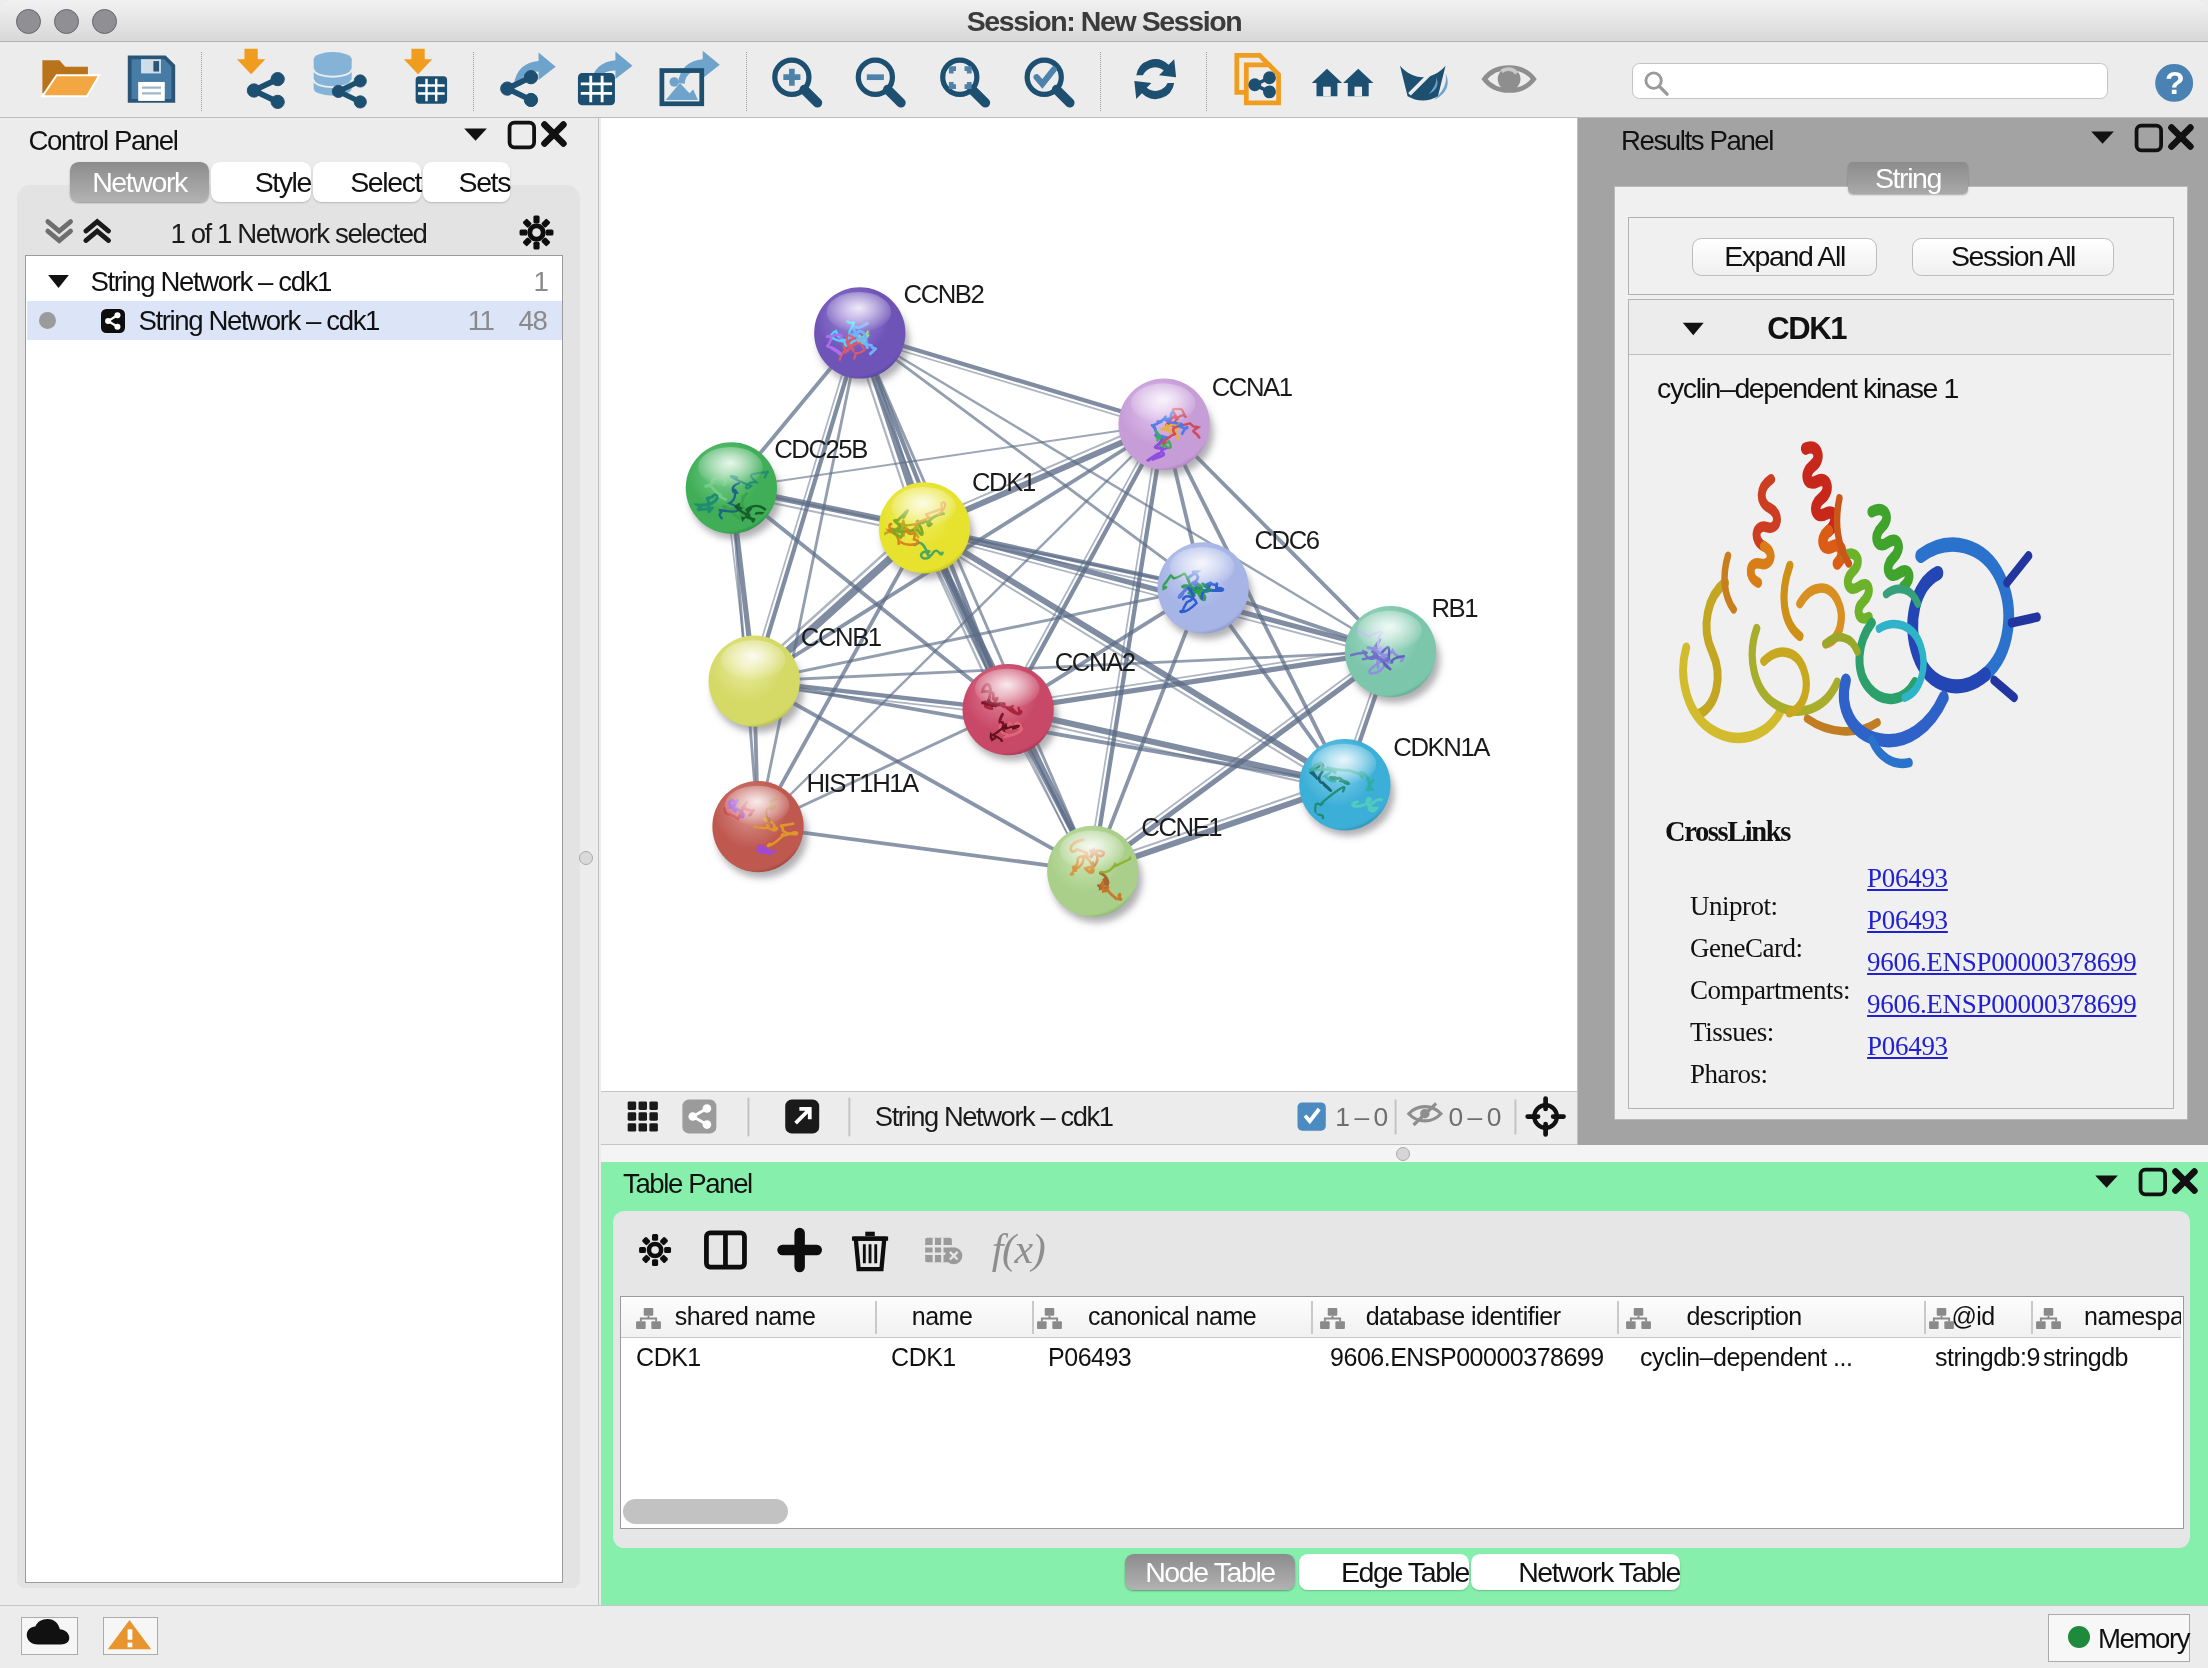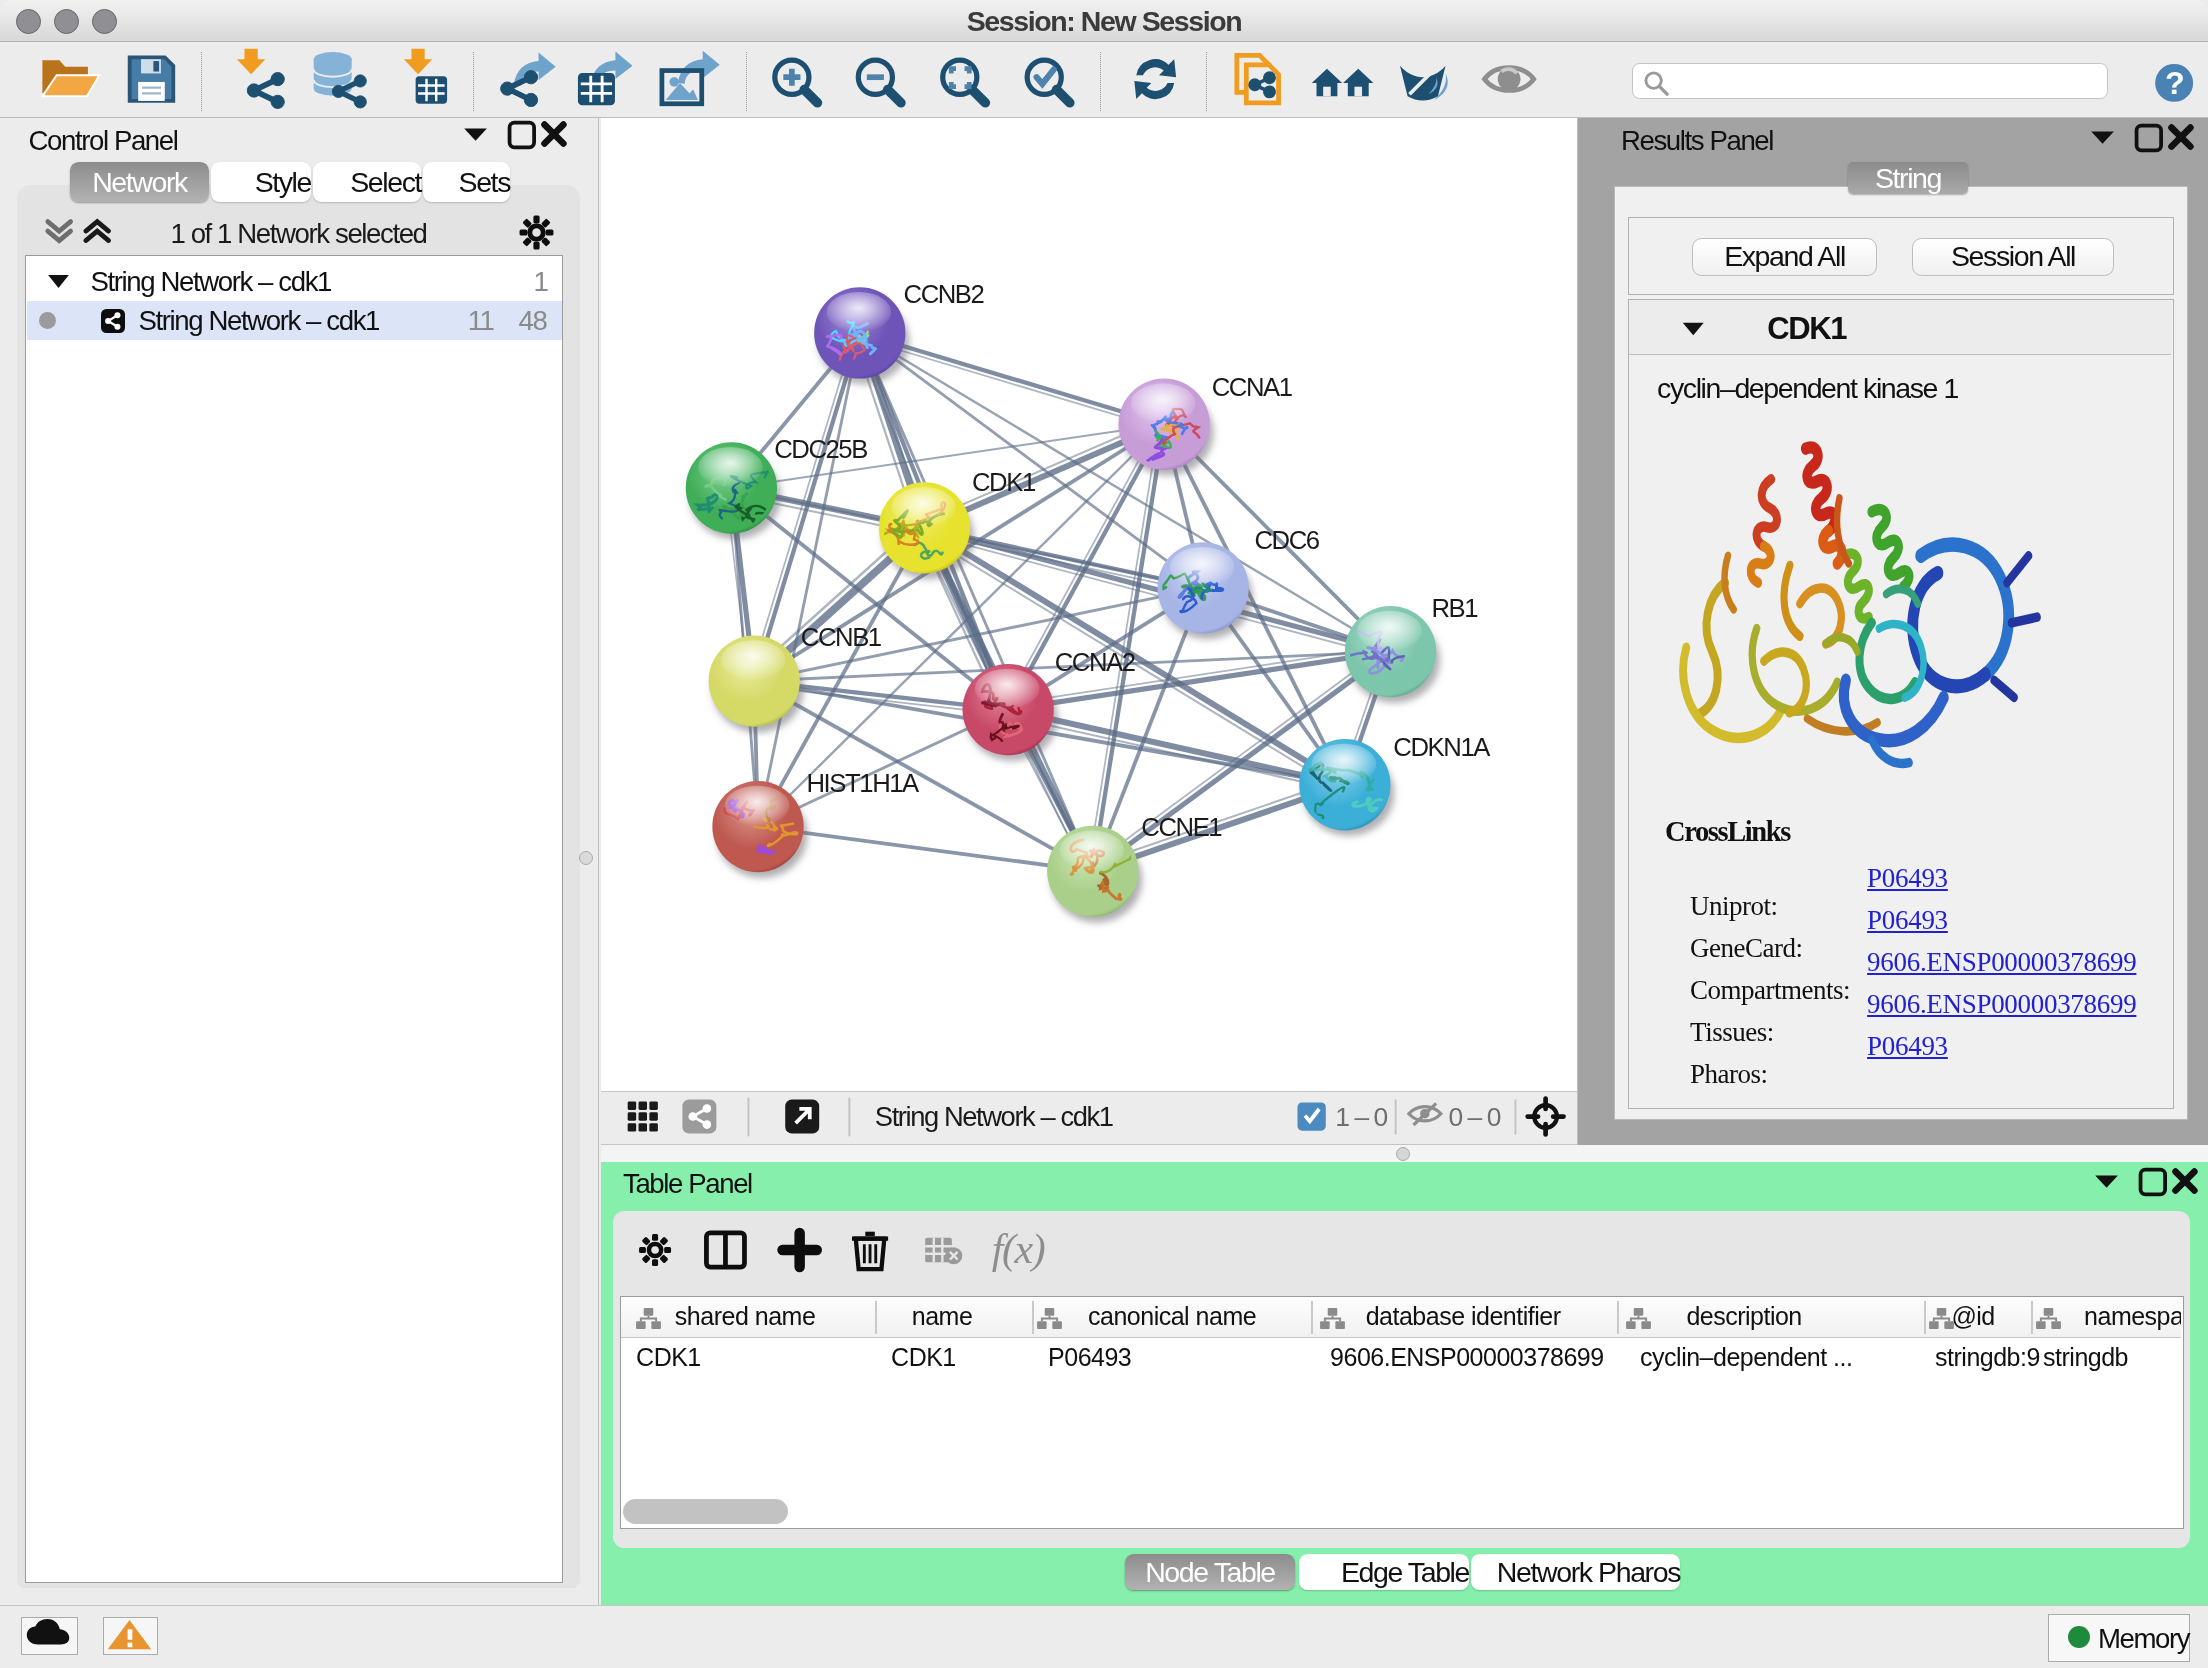--- a/index.html
+++ b/index.html
@@ -854,21 +854,21 @@
 <span class="abs" style="left:709px;top:2.9px;font-size:25px;color:#111;white-space:nowrap;">9606.ENSP00000378699</span>
 <span class="abs" style="left:1019px;top:2.9px;font-size:25px;color:#111;white-space:nowrap;">cyclin–dependent ...</span>
 <span class="abs" style="left:1314px;top:2.9px;width:105px;overflow:hidden;font-size:25px;color:#111;white-space:nowrap;">stringdb:9...</span>
 <span class="abs" style="left:1422px;top:2.9px;font-size:25px;color:#111;white-space:nowrap;">stringdb</span>
 </div>
         <span class="abs" style="left:1.9px; bottom:3.8px; width:165px; height:25px; border-radius:12.4px; background:#c2c2c2;"></span>
       </div>
     </div>
     <div class="btab tab on" style="left:524px; width:170px;">Node Table</div>
     <div class="btab tab off" style="left:698px; width:170px;">Edge Table</div>
-    <div class="btab tab off" style="left:870px; width:209px;">Network Pharos</div>
+    <div class="btab tab off" style="left:870px; width:209px;">Network Table</div>
   </div>
 
   <div id="bottombar" class="abs">
     <div class="bbtn" style="left:21px; top:10.5px; width:57px; height:38px;">
       <svg width="53" height="34" viewBox="0 0 56 36">
           <path d="M17 28 C 9 28 5 23 5 18 C 5 13 9 9 14 9 C 16 4 21 1 27 1 C 34 1 39 6 40 12 C 45 12 50 16 50 21 C 50 26 46 28 41 28 Z" fill="#111"></path>
         </svg>
     </div>
     <div class="bbtn" style="left:103px; top:10.5px; width:55px; height:38px;">
       <svg width="51" height="34" viewBox="0 0 54 36">

